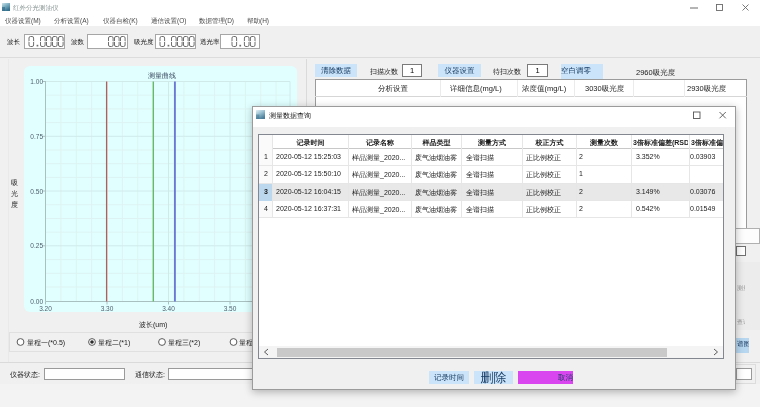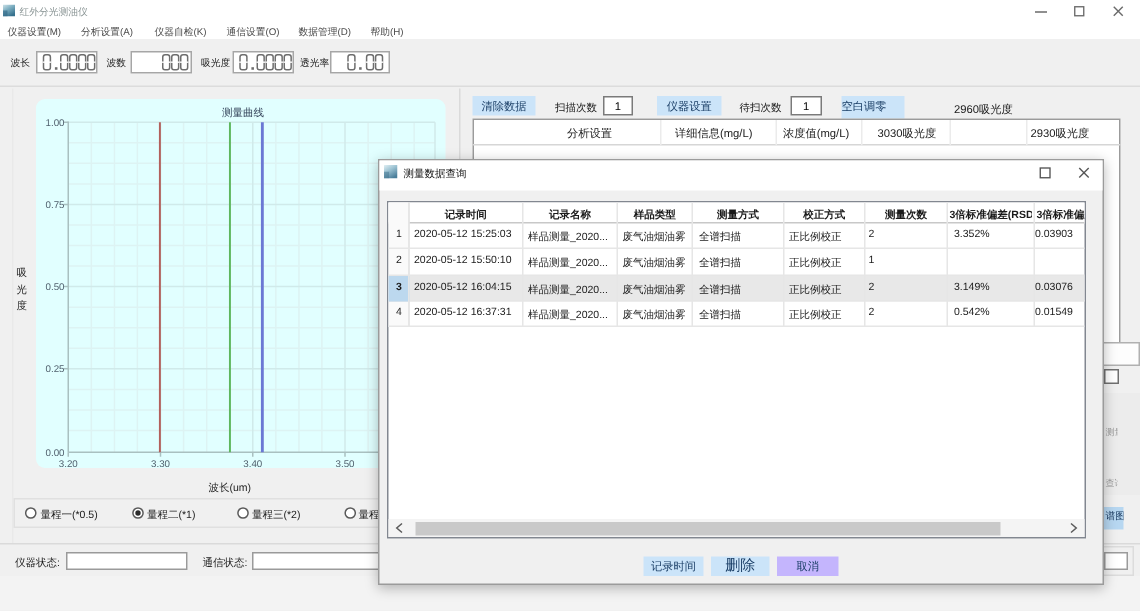--- a/index.html
+++ b/index.html
@@ -306,14 +306,14 @@
   <div class="lbl" style="left:690px;top:205px;">0.01549</div>
 
   <div class="abs" style="left:259px;top:346px;width:464px;height:12px;background:#f4f4f4;"></div>
   <div class="abs" style="left:277px;top:347.5px;width:390px;height:9px;background:#c9c9c9;"></div>
   <svg class="abs" style="left:259px;top:346px;" width="464" height="12">
     <path d="M9,3 L5.5,6 L9,9" fill="none" stroke="#5a5a5a" stroke-width="1"></path>
     <path d="M455,3 L458.5,6 L455,9" fill="none" stroke="#5a5a5a" stroke-width="1"></path>
   </svg>
 
   <div class="abs btn" style="left:429px;top:370.5px;width:40px;height:13.5px;background:#cbe4f9;color:#1a3e66;font-size:7.5px;text-align:center;line-height:13.5px;">记录时间</div>
-  <div class="abs btn" style="left:474px;top:370.5px;width:39px;height:13.5px;background:#cbe4f9;color:#1a3e66;font-size:10px;text-align:center;line-height:13.5px;">删除</div>
-  <div class="abs btn" style="left:518px;top:370.5px;width:41px;height:13.5px;background:#c4b5fd;color:#1a3e66;font-size:7.5px;text-align:center;line-height:13.5px;">取消</div>
+  <div class="abs btn" style="left:474px;top:370.5px;width:39px;height:13.5px;background:#cbe4f9;color:#1a3e66;font-size:13px;text-align:center;line-height:13.5px;">删除</div>
+  <div class="abs btn" style="left:518px;top:370.5px;width:55px;height:13.5px;background:#d946ef;color:#1a3e66;font-size:7.5px;text-align:right;line-height:13.5px;">取消</div>
 
 </body></html>

